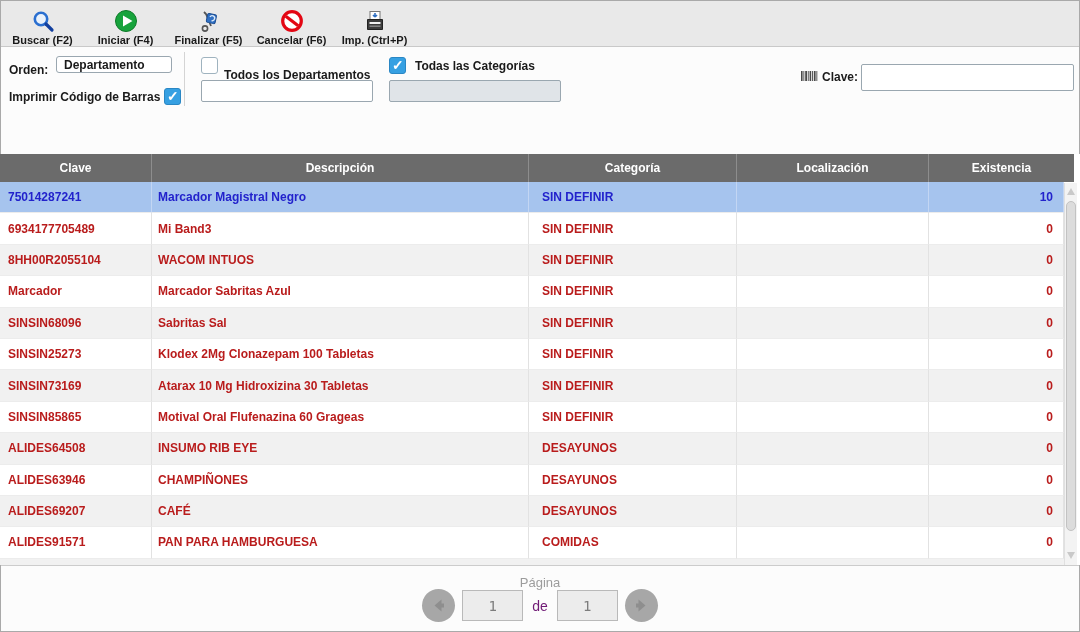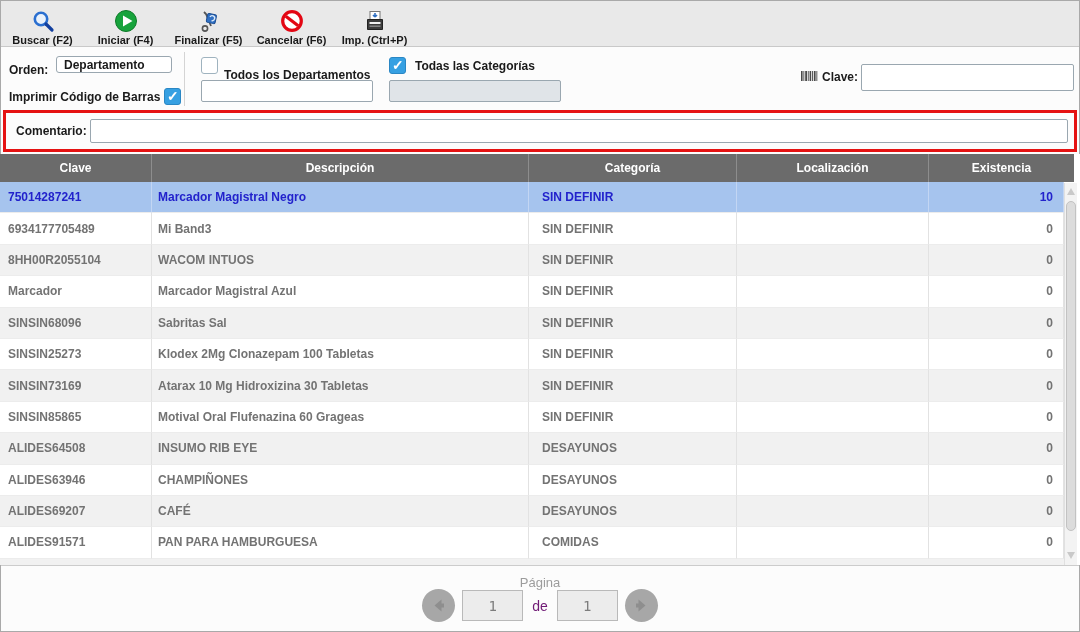--- a/index.html
+++ b/index.html
@@ -48,21 +48,21 @@
   
   .table { position:absolute; left:0; top:154px; width:1080px; height:411px; background:#fff; }
   .thead { display:flex; height:28px; width:1074px; background:#6b6b6b; }
   .hcell { display:flex; align-items:center; justify-content:center; color:#fff;
     font-size:12px; font-weight:bold; border-right:1px solid #8d8d8d; height:100%; }
   .tbody { position:absolute; left:0; top:28px; width:1064px; }
   .trow { display:flex; height:31.4px; background:#fff; }
   .trow.stripe { background:#f1f1f1; }
   .trow.selected { background:#a6c4ee; }
   .trow.selected .tcell { color:#2222cc; border-right-color:#c3d6f3; }
-  .tcell { font-size:12px; font-weight:bold; color:#737373; display:flex; align-items:center;
+  .tcell { font-size:12px; font-weight:bold; color:#b91c1c; display:flex; align-items:center;
     border-right:1px solid #e2e2e2; border-bottom:1px solid #ececec; height:100%;
     white-space:nowrap; overflow:hidden; }
   .c-clave  { width:152px; padding-left:8px; }
   .c-desc   { width:377px; padding-left:6px; }
   .c-cat    { width:208px; padding-left:13px; }
   .c-loc    { width:192px; }
   .c-exist  { width:135px; justify-content:flex-end; padding-right:10px; }
   .h-clave  { width:152px; } .h-desc { width:377px; } .h-cat { width:208px; }
   .h-loc    { width:192px; } .h-exist { width:145px; border-right:none; }
   .partial-row { position:absolute; left:0; top:405px; width:1064px; height:6px; background:#f1f1f1; }
@@ -180,24 +180,20 @@
             <rect x="11" y="1" width="0.9" height="10"></rect>
           <rect x="12.8" y="1" width="1.8" height="10"></rect>
             <rect x="15.4" y="1" width="0.9" height="10"></rect>
         </g>
       </svg>
     </span>
     <span class="flabel" style="left:821px; top:22px;">Clave:</span>
     <input class="txt" style="position: absolute; left: 860px; top: 16px; width: 213px; height: 27px;" value="">
   </div>
 
-  <div class="comentario-box">
-    <span class="comentario-label">Comentario:</span>
-    <input class="txt comentario-input" value="" style="">
-  </div>
 
   <div class="table">
     <div class="thead">
       <div class="hcell h-clave">Clave</div>
       <div class="hcell h-desc">Descripción</div>
       <div class="hcell h-cat">Categoría</div>
       <div class="hcell h-loc">Localización</div>
       <div class="hcell h-exist">Existencia</div>
     </div>
     <div class="tbody">
@@ -217,21 +213,21 @@
         </div>
         <div class="trow stripe">
           <div class="tcell c-clave">8HH00R2055104</div>
           <div class="tcell c-desc">WACOM INTUOS</div>
           <div class="tcell c-cat">SIN DEFINIR</div>
           <div class="tcell c-loc"></div>
           <div class="tcell c-exist">0</div>
         </div>
         <div class="trow">
           <div class="tcell c-clave">Marcador</div>
-          <div class="tcell c-desc">Marcador Magistral Azul</div>
+          <div class="tcell c-desc">Marcador Sabritas Azul</div>
           <div class="tcell c-cat">SIN DEFINIR</div>
           <div class="tcell c-loc"></div>
           <div class="tcell c-exist">0</div>
         </div>
         <div class="trow stripe">
           <div class="tcell c-clave">SINSIN68096</div>
           <div class="tcell c-desc">Sabritas Sal</div>
           <div class="tcell c-cat">SIN DEFINIR</div>
           <div class="tcell c-loc"></div>
           <div class="tcell c-exist">0</div>

